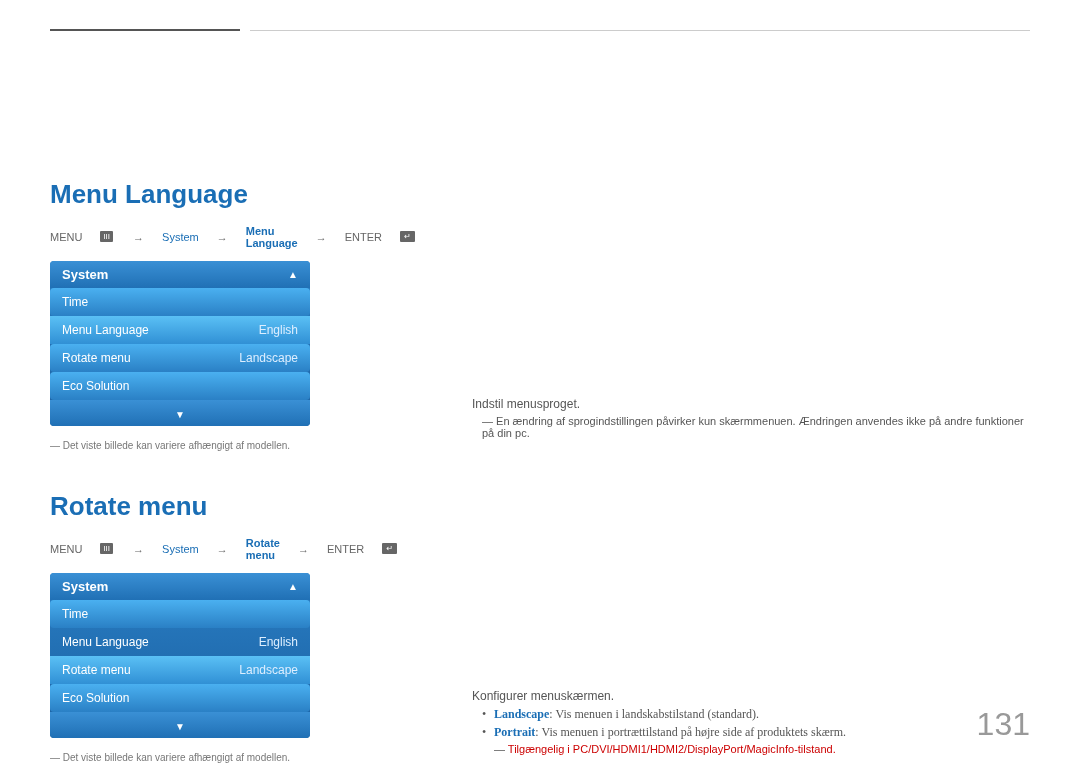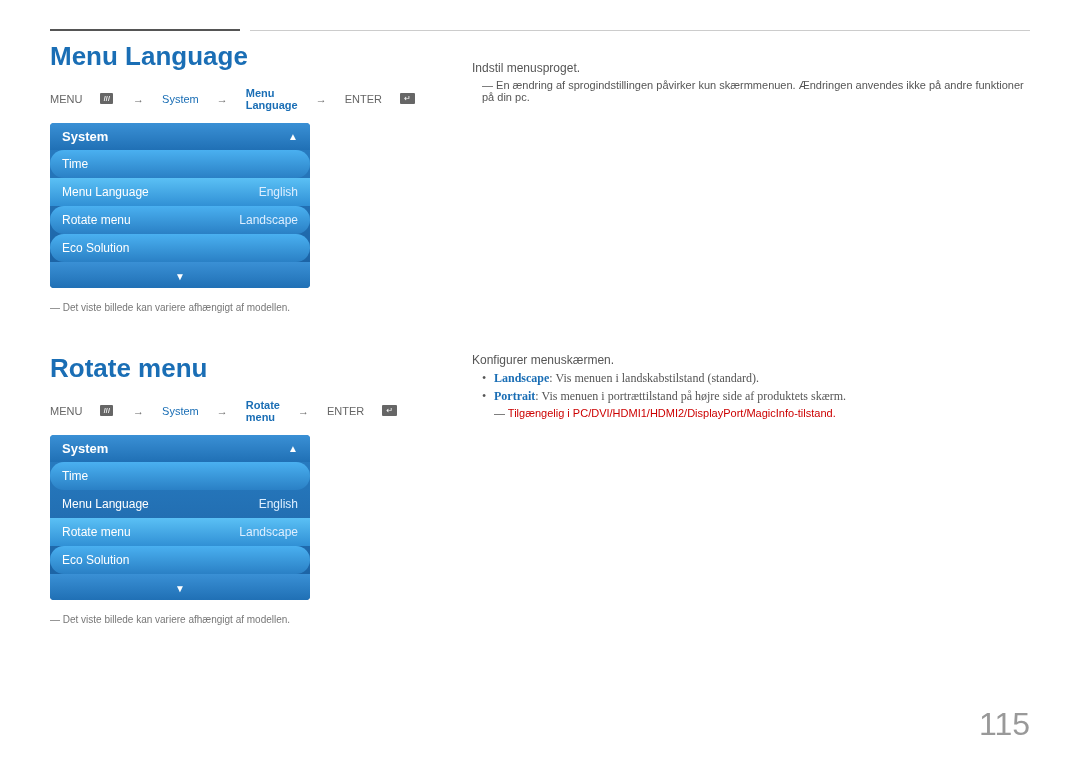--- a/index.html
+++ b/index.html
@@ -17,20 +17,21 @@
       display: flex;
       flex-direction: column;
       height: 100%;
       padding: 0;
     }
 
     .content-wrapper {
       display: flex;
       flex: 1;
       padding: 0 50px;
+      align-items: flex-end;
     }
 
     
     .left-col {
       width: 340px;
       flex-shrink: 0;
       padding-right: 20px;
     }
 
     
@@ -64,21 +65,20 @@
     }
 
     .menu-path .menu-icon {
       display: inline-block;
       background: #666;
       color: #fff;
       font-size: 8px;
       padding: 1px 3px;
       margin: 9px 2px;
       border-radius: 1px;
-      font-style: italic;
     }
 
     .menu-path .system-link {
       color: #1a6eb5;
     }
 
     .menu-path .current-link {
       color: #1a6eb5;
       font-weight: bold;
     }
@@ -130,21 +130,21 @@
       padding: 7px 12px;
       font-size: 12px;
       color: #fff;
       display: flex;
       justify-content: space-between;
       align-items: center;
     }
 
     .menu-item.highlighted {
       background: linear-gradient(to bottom, #4ab0f0, #2a80c5);
-      border-radius: 14px;
+      border-radius: 4px;
     }
 
     .menu-item.selected {
       background: linear-gradient(to bottom, #5ac0f5, #3090d5);
     }
 
     .menu-item .item-label {
       color: #fff;
     }
 
@@ -414,15 +414,15 @@
           <div class="note-line">
             <span class="colored">Tilgængelig i PC/DVI/HDMI1/HDMI2/DisplayPort/MagicInfo-tilstand.</span>
           </div>
         </div>
       </div>
 
     </div>
 
   </div>
 
-  <div class="page-number">115</div>
+  <div class="page-number">131</div>
 
 </div>
 
 </body></html>

